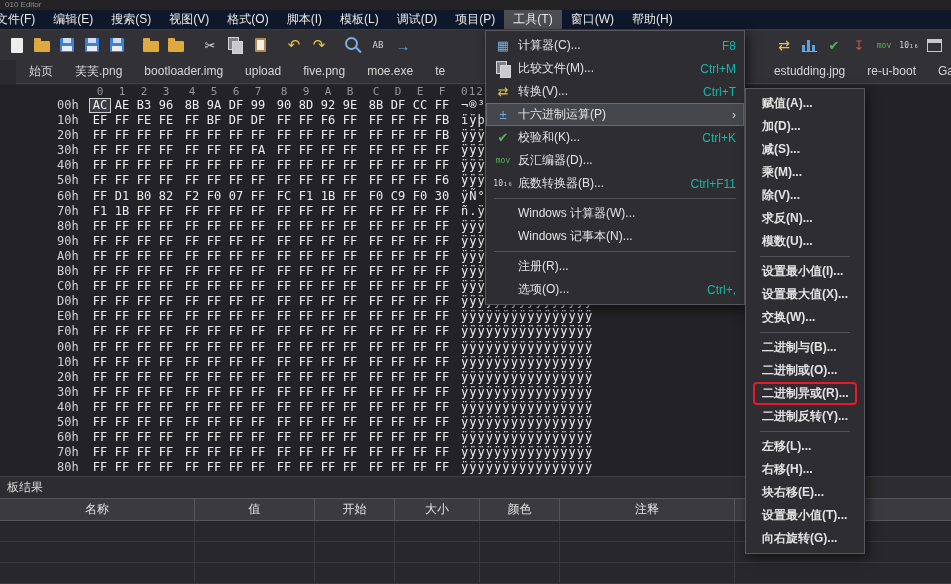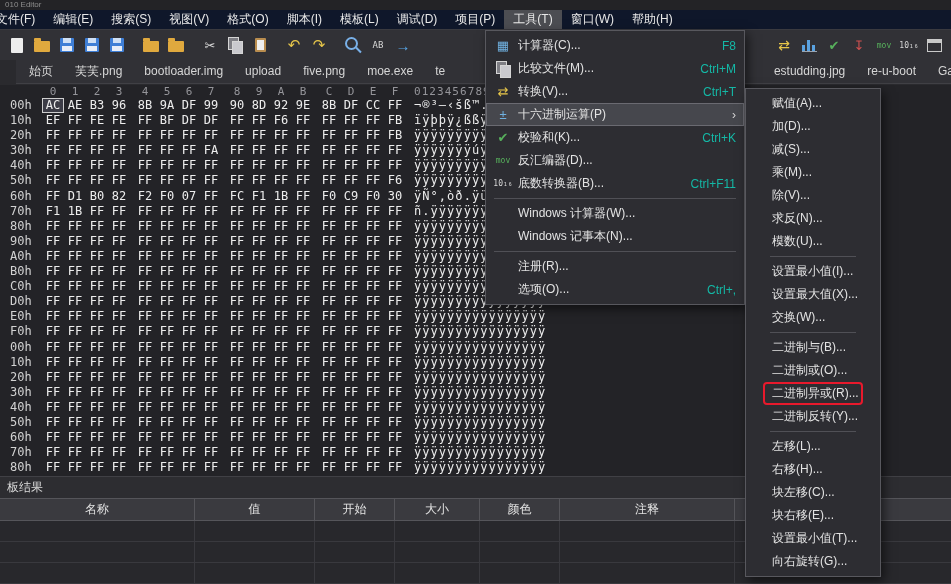--- a/index.html
+++ b/index.html
@@ -41,21 +41,21 @@
   .tabbar{position:absolute;top:60px;left:16px;right:0;height:24px;background:#313136;
     border-bottom:1px solid #404045;display:flex;align-items:center;padding-left:2px;box-sizing:border-box;}
   .tab{padding:0 11px;line-height:23px;color:#d6d6d6;white-space:nowrap;}
   .tabbar .tab:last-child{margin-right:-14px;}
   .tab-spacer{flex:1;}
   
   .hexarea{position:absolute;top:85px;left:0;width:951px;height:391px;background:#232327;
     font-family:"DejaVu Sans Mono",monospace;font-size:12px;color:#ededed;overflow:hidden;}
   .hexhead{height:13px;display:flex;align-items:flex-end;color:#95959a;font-size:11px;}
   .hrow{display:flex;height:15.1px;line-height:15.1px;}
-  .addr{width:42px;padding-left:10px;box-sizing:border-box;flex:none;color:#d2d2d2;}
+  .addr{width:42px;padding-left:10px;box-sizing:border-box;flex:none;color:#d2d2d2;margin-left:47px;}
   .byte{width:22px;flex:none;text-align:center;}
   .byte.g{margin-left:4px;}
   .byte.sel{outline:1px solid #cfcfcf;outline-offset:-1px;background:#3c3c46;}
   .ascii{margin-left:8px;flex:none;letter-spacing:1.05px;white-space:pre;}
   
   .resultsbar{position:absolute;top:476px;left:0;right:0;height:22px;background:#2d2d31;
     border-top:1px solid #404045;line-height:21px;padding-left:7px;color:#dadada;box-sizing:border-box;}
   .rtable{position:absolute;top:498px;left:0;right:0;bottom:0;background:#28282c;}
   .rhead{display:flex;height:23px;background:#3a3a3f;border-top:1px solid #55555a;
     border-bottom:1px solid #55555a;box-sizing:border-box;align-items:flex-end;}
@@ -73,22 +73,22 @@
   .popup{position:absolute;left:485px;top:30px;width:260px;background:#2d2d32;border:1px solid #58585e;
     box-shadow:3px 4px 10px rgba(0,0,0,.55);z-index:30;padding:3px 0;box-sizing:border-box;}
   .mitem{height:23px;display:flex;align-items:center;padding:0 8px 0 5px;overflow:hidden;}
   .mitem.hl{background:#46474d;outline:1px solid #6a6a71;outline-offset:-1px;}
   .micon{width:24px;height:18px;display:flex;align-items:center;justify-content:center;flex:none;}
   .mlabel{padding-left:3px;white-space:nowrap;}
   .msc{margin-left:auto;color:#14b8a6;padding-left:20px;white-space:nowrap;}
   .marrow{margin-left:auto;color:#d5d5d5;}
   .msep{height:1px;background:#505056;margin:3px 8px;}
   
-  .submenu{position:absolute;left:745px;top:88px;width:136px;background:#2d2d32;border:1px solid #58585e;
-    box-shadow:3px 4px 10px rgba(0,0,0,.55);z-index:31;padding:3px 16px;box-sizing:border-box;}
+  .submenu{position:absolute;left:745px;top:88px;width:120px;background:#2d2d32;border:1px solid #58585e;
+    box-shadow:3px 4px 10px rgba(0,0,0,.55);z-index:31;padding:3px 6px;box-sizing:border-box;font-weight:bold;}
   .smitem{height:23px;line-height:23px;padding:0 10px;white-space:nowrap;overflow:hidden;position:relative;}
   .smitem.redbox::after{content:"";position:absolute;inset:0 1px;border:2px solid #e8192c;border-radius:4px;pointer-events:none;}
 </style>
 </head>
 <body>
 
 <div class="window">
   <div class="titlebar">
     <span>010 Editor</span>
   </div>
@@ -815,18 +815,17 @@
       <div class="smitem">设置最大值(X)...</div>
       <div class="smitem">交换(W)...</div>
       <div class="msep"></div>
       <div class="smitem">二进制与(B)...</div>
       <div class="smitem">二进制或(O)...</div>
       <div class="smitem redbox">二进制异或(R)...</div>
       <div class="smitem">二进制反转(Y)...</div>
       <div class="msep"></div>
       <div class="smitem">左移(L)...</div>
       <div class="smitem">右移(H)...</div>
-      <div class="smitem">块左移(C)...</div>
       <div class="smitem">块右移(E)...</div>
       <div class="smitem">设置最小值(T)...</div>
       <div class="smitem">向右旋转(G)...</div>
     </div>
 </div>
 
 </body></html>

